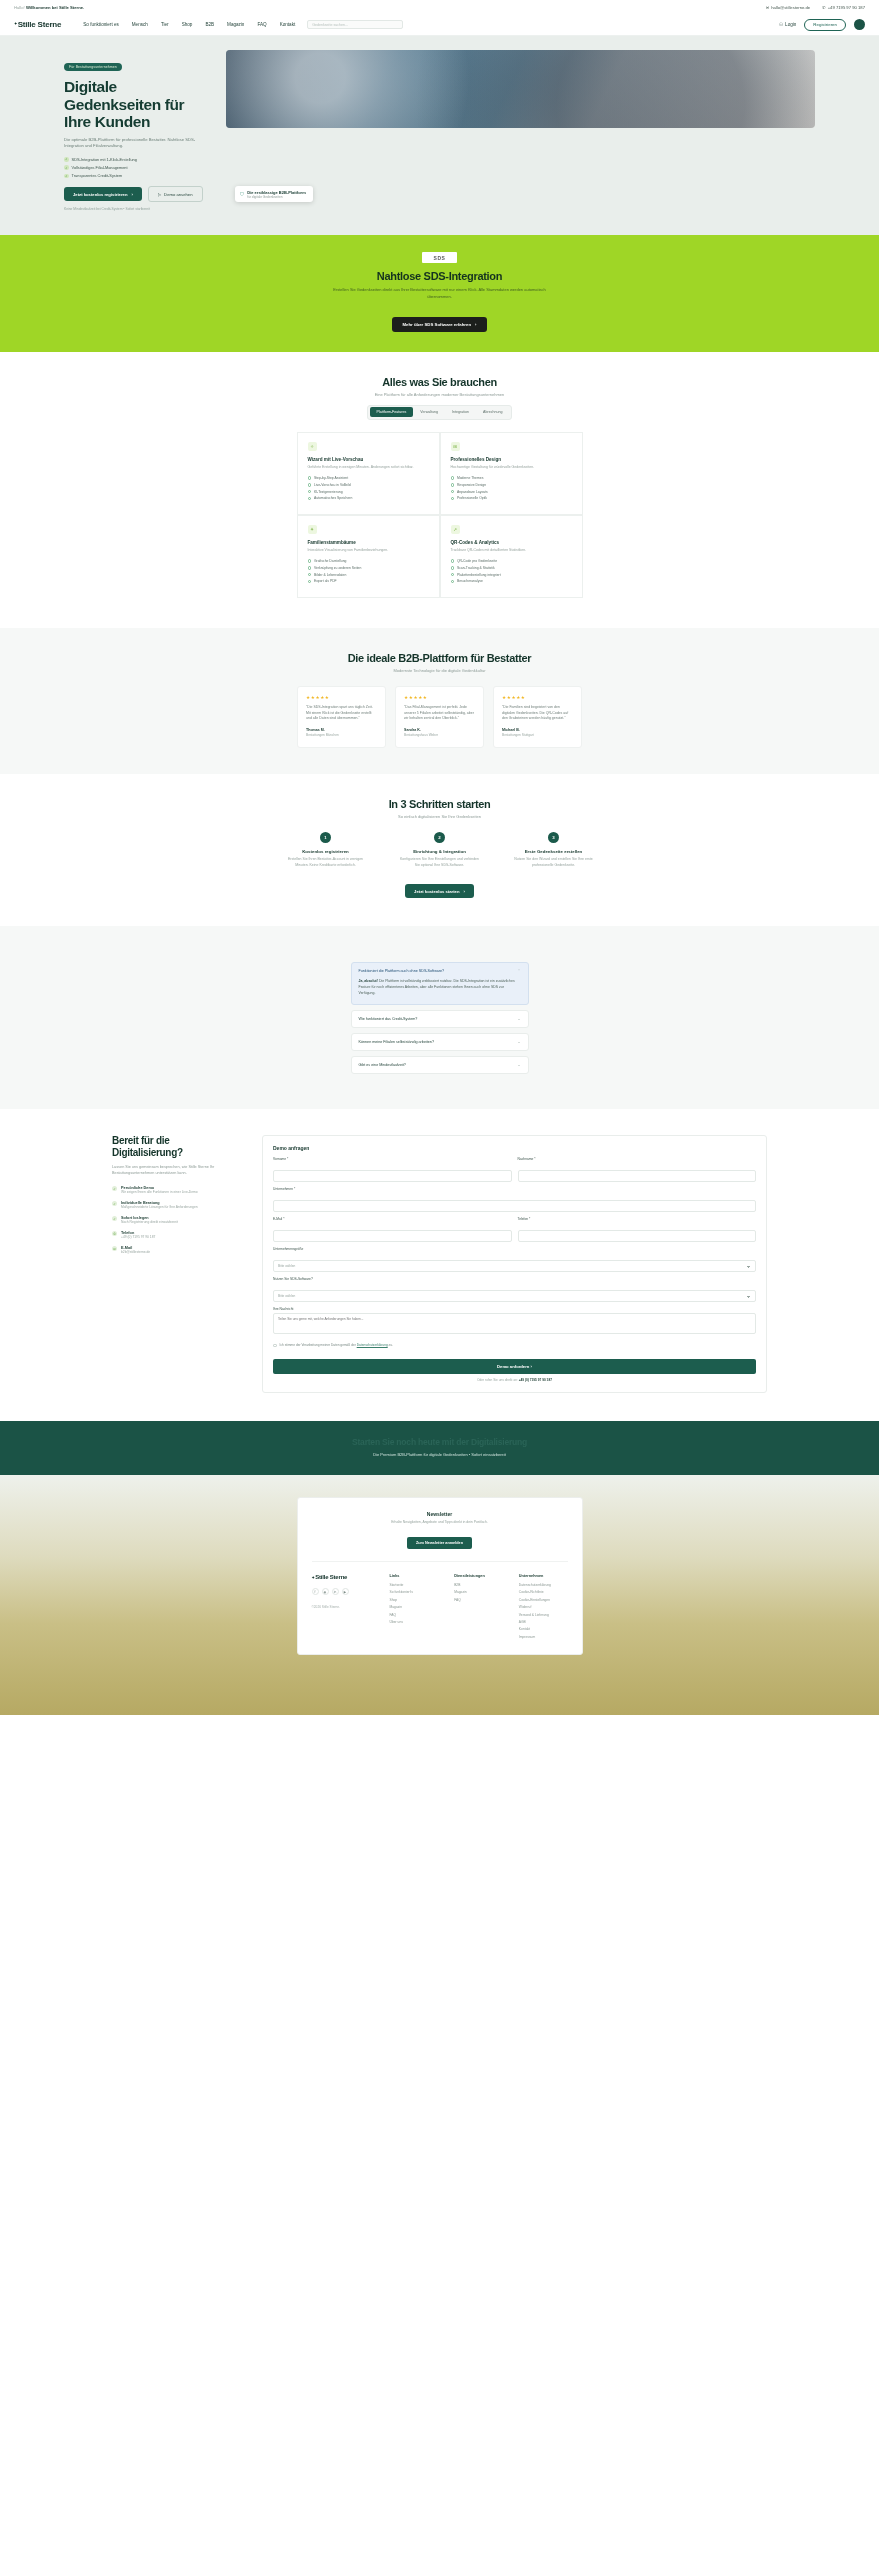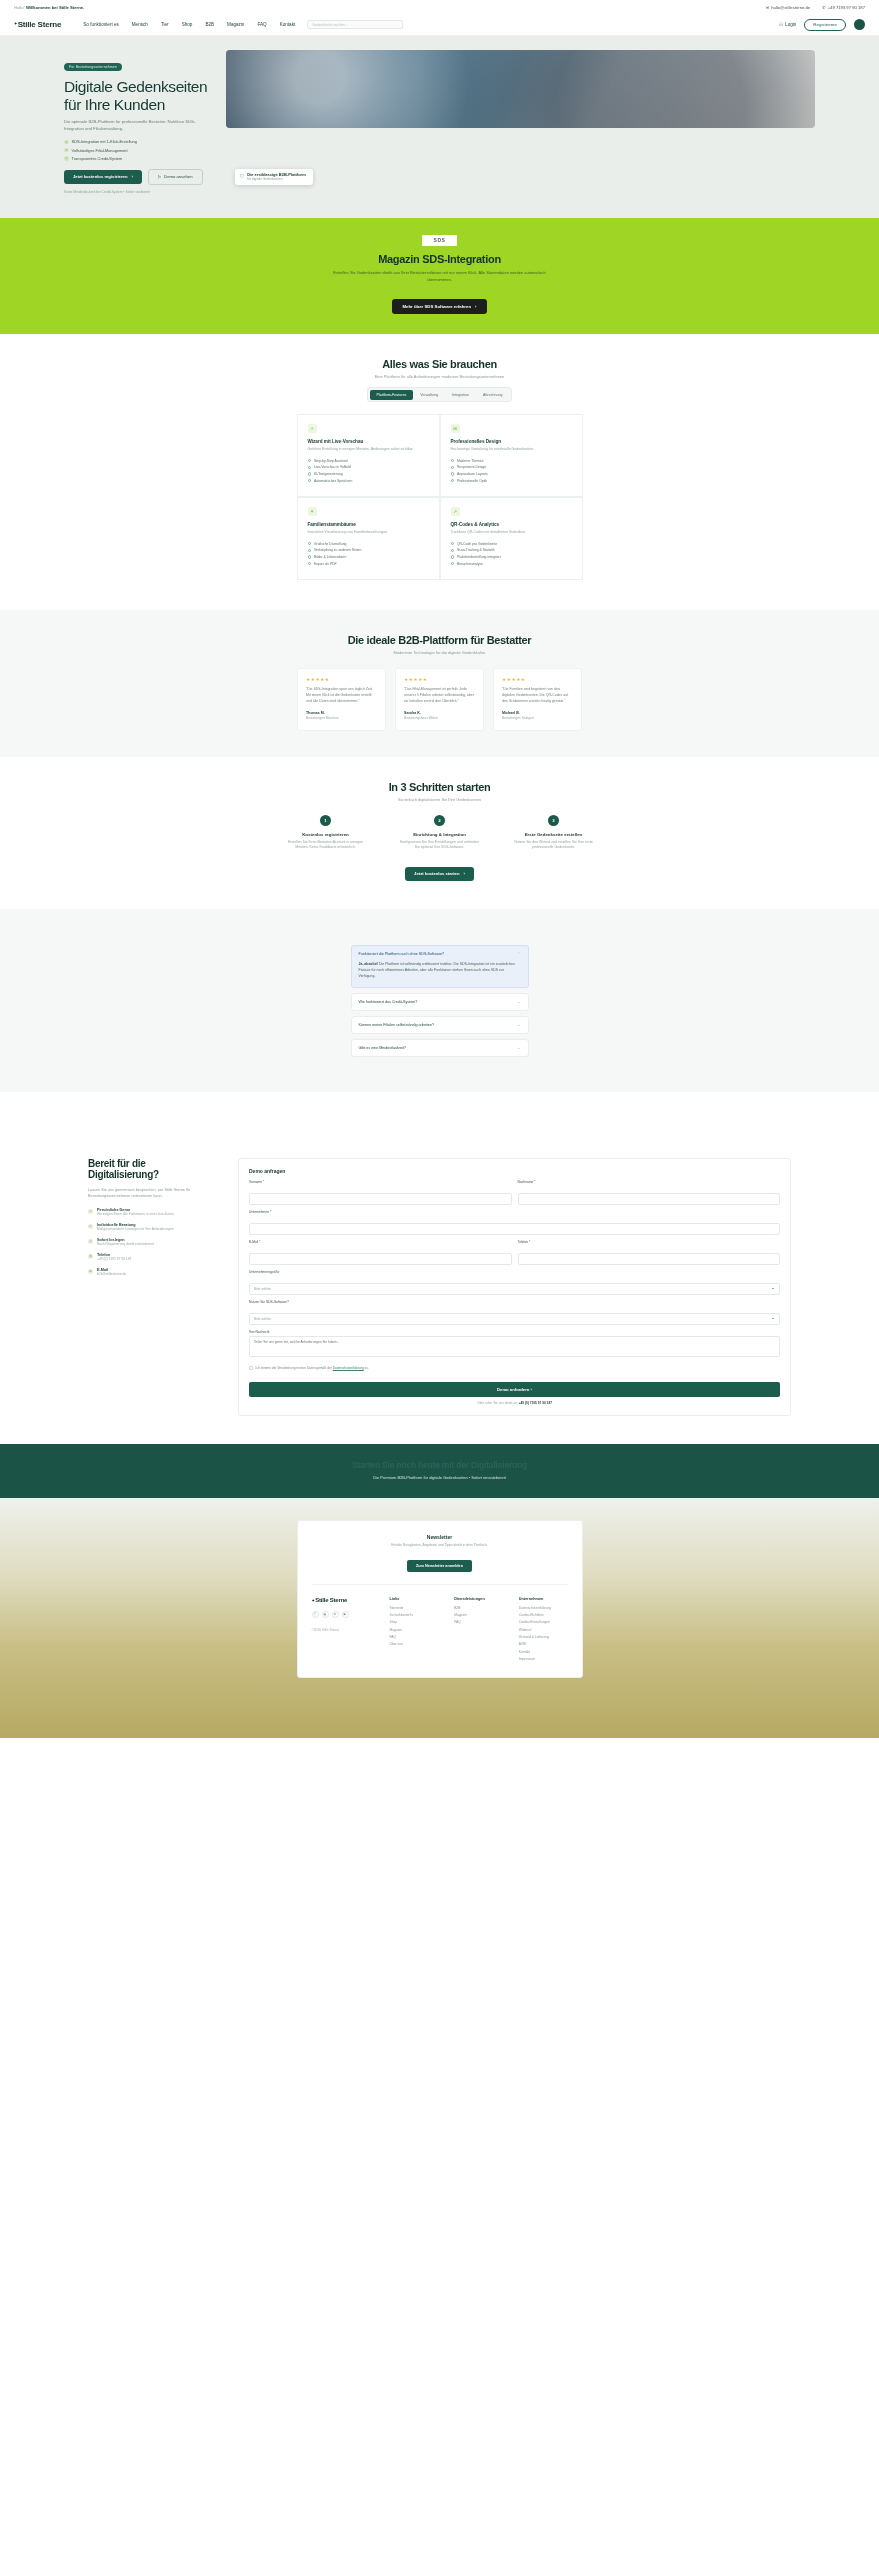--- a/index.html
+++ b/index.html
@@ -46,21 +46,21 @@
 
   
   .hero { background:#e9eeeb; padding:14px 0 24px; }
   .hero-in { display:flex; padding:0 64px; gap:14px; }
   .hero-left { width:148px; padding-top:4px;}
   .pill {
     display:inline-block; background:#1f6455; color:#dff0d8; font-size:3.4px;
     padding:2px 5px; border-radius:8px; letter-spacing:.15px;
   }
   h1.hero-title {
-    font-size:15.5px; line-height:1.13; font-weight:400; color:#153c32;
+    font-size:15.5px; line-height:1.13; font-weight:700; color:#153c32;
     margin:6px 0 6px; letter-spacing:-.4px;
   }
   .hero-sub { font-size:4.2px; line-height:1.6; color:#6c7f78; margin-bottom:7px;}
   .hero-bullets { margin-bottom:8px; }
   .hero-bullets li { list-style:none; font-size:3.9px; color:#3d544c; margin-bottom:3.2px;
     display:flex; align-items:center; gap:3px;}
   .chk { width:4.6px;height:4.6px;border-radius:50%;background:#cfe6bb;color:#2f7a2a;
     font-size:2.8px; display:flex;align-items:center;justify-content:center;}
   .hero-cta { display:flex; gap:6px; align-items:center; margin-bottom:5px;}
   .btn-primary { background:#1c5d4e;color:#fff;border:none;border-radius:3px;
@@ -149,21 +149,21 @@
   .faq-q { display:flex; justify-content:space-between; align-items:center;
     padding:6px 7px; font-size:3.7px; color:#2b4a41;}
   .faq-item.open { background:#e9f0f9; border-color:#d3e0ef;}
   .faq-item.open .faq-q { color:#1f4d73; }
   .faq-a { padding:0 7px 7px; font-size:3.5px; color:#4d6159; line-height:1.7;}
   .faq-a b{color:#1c3b32;}
   .chev { font-size:3.6px; color:#8fa29b; }
 
   
   .contact { background:#fff; padding:26px 0 28px;}
-  .c-in { display:flex; padding:0 88px; gap:32px;margin-top:40px; }
+  .c-in { display:flex; padding:0 112px; gap:32px; }
   .c-left { width:118px; }
   .c-left h2 { font-size:10px; line-height:1.15; font-weight:700; color:#14342a; letter-spacing:-.3px;}
   .c-left > p { font-size:3.8px; color:#8d9b96; line-height:1.65; margin:6px 0 9px;}
   .c-feat { display:flex; gap:4px; margin-bottom:7px;}
   .c-feat .cd { width:5px;height:5px;border-radius:50%;background:#e2efda;color:#4f9b2d;
     font-size:3px;display:flex;align-items:center;justify-content:center;flex:none;margin-top:.5px;}
   .c-feat b { font-size:3.8px; color:#1d3d33; display:block;}
   .c-feat span { font-size:3.3px; color:#9aa7a2;}
   .c-box { flex:1; border:1px solid #e9edeb; border-radius:3px; padding:9px 10px 10px;
     background:#fff;}
@@ -304,21 +304,21 @@
             <b>Die erstklassige B2B-Plattform</b>
             <span>für digitale Gedenkseiten</span>
           </span>
         </div>
       </div>
     </div>
   </section>
 
   <section class="sds">
     <div class="sds-logo">SDS</div>
-    <h2>Magazin SDS-Integration</h2>
+    <h2>Nahtlose SDS-Integration</h2>
     <p>Erstellen Sie Gedenkseiten direkt aus Ihrer Bestattersoftware mit nur einem Klick. Alle Stammdaten werden automatisch übernommen.</p>
     <button class="btn-dark">
       <span>Mehr über SDS Software erfahren</span>
       <span>›</span>
     </button>
   </section>
 
   <section class="features">
     <h2 class="sec">Alles was Sie brauchen</h2>
     <div class="sec-sub">Eine Plattform für alle Anforderungen moderner Bestattungsunternehmen</div>

